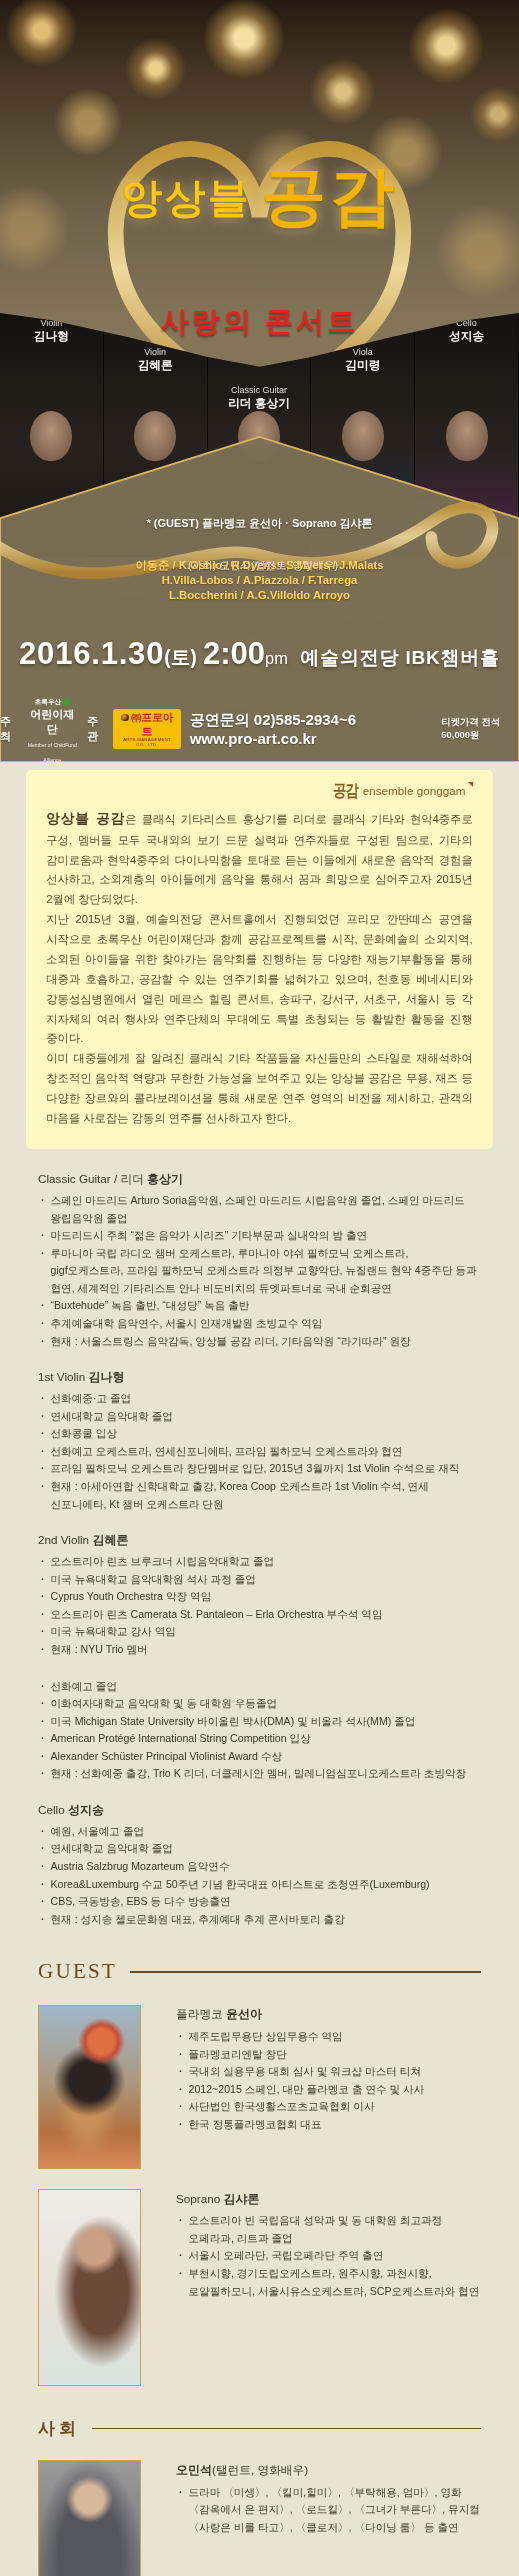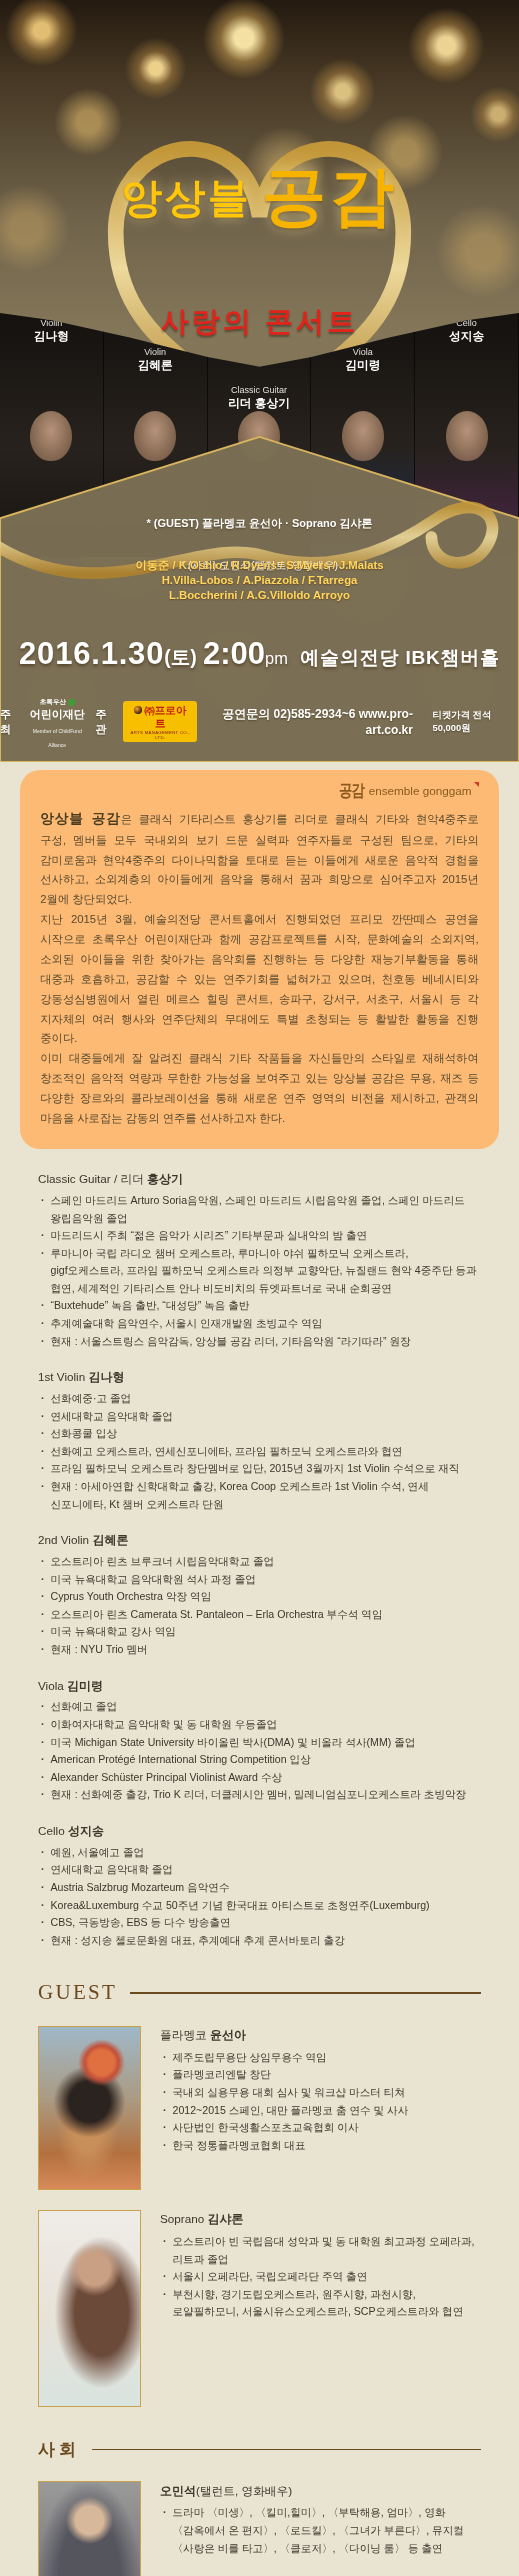--- a/index.html
+++ b/index.html
@@ -62,44 +62,44 @@
   .f-label{font-size:11px;font-weight:bold;text-shadow:0 0.8px 1.6px rgba(50,30,0,.5);}
   .logo-childfund{text-align:center;line-height:1.15;}
   .lc-top{font-size:6.6px;font-weight:bold;}
   .leaf{display:inline-block;width:7px;height:7px;border-radius:50% 0 50% 50%;background:#3f9c35;vertical-align:middle;margin-left:1.6px;}
   .lc-main{font-size:11px;font-weight:800;}
   .lc-sub{font-size:5.1px;opacity:.9;}
   .logo-proart{background:#f6bf00;border-radius:3.1px;padding:2.3px 6.3px 1.6px;text-align:center;line-height:1.1;}
   .lp-ico{display:inline-block;width:7.8px;height:7.8px;border-radius:50%;background:radial-gradient(circle at 35% 35%,#ff9d2e,#3a2410 70%);vertical-align:middle;margin-right:2.3px;}
   .lp-main{color:#c01f16;font-weight:800;font-size:10.6px;}
   .lp-sub{display:block;color:#7a1a10;font-size:4.3px;letter-spacing:0.3px;}
-  .f-inquiry{font-size:12px;font-weight:bold;text-shadow:0 0.8px 1.6px rgba(50,30,0,.5);text-align:right;}
+  .f-inquiry{font-size:15px;font-weight:bold;text-shadow:0 0.8px 1.6px rgba(50,30,0,.5);}
   .f-ticket{font-size:9.4px;font-weight:bold;text-shadow:0 0.8px 1.6px rgba(50,30,0,.5);margin-left:11px;}
   
   .about{background:#e9e3d2;padding:7.8px 0 31px;}
-  .intro-box{margin:0 20px;background:#fdba74;border-radius:20px;padding:12.5px 20.3px 20.3px;}
+  .intro-box{margin:0 26px;background:#fef9c3;border-radius:5px;padding:12.5px 20.3px 20.3px;}
   .logo-row{text-align:right;color:#8a5a1e;margin-bottom:6.3px;}
   .logo-mark{display:inline-block;font-weight:800;font-size:13.3px;letter-spacing:-0.8px;transform:scaleY(1.25);margin-right:4.7px;}
   .logo-text{font-size:11.7px;}
   .logo-flag{display:inline-block;width:0;height:0;border-left:5.5px solid transparent;border-top:5.5px solid #d2372a;margin-left:2.3px;vertical-align:top;}
   .intro-p{color:#56492f;font-size:11.3px;line-height:1.76;text-align:justify;word-break:keep-all;margin:0;}
   .intro-lead{font-weight:800;font-size:13.7px;color:#4a3c20;letter-spacing:0.8px;}
   .bios{margin:22px 38px 0;color:#3c362b;}
   .bio{margin-top:19px;}
   .bio-h{margin:0 0 3.9px;font-size:11.7px;}
   .bio-role{font-weight:normal;}
   .bio-name{font-weight:800;font-size:12px;}
   .bio-line{font-size:10.6px;line-height:1.66;position:relative;padding-left:12.5px;word-break:keep-all;}
   .bio-line::before{content:"·";position:absolute;left:3.1px;font-weight:bold;}
   .sec-head{display:flex;align-items:center;margin:31px 38px 0;gap:12.5px;}
   .sec-head .txt{font-family:"Liberation Serif",serif;font-size:21px;letter-spacing:2.3px;color:#6b4a1f;}
   .sec-head.korean .txt{font-family:"Liberation Sans",sans-serif;font-weight:800;font-size:17px;letter-spacing:3.9px;}
   .sec-head .rule{flex:1;height:1.6px;background:#6b4a1f;}
   .profiles{margin:4.7px 38px 0;}
-  .profile{display:flex;gap:19px;margin-top:20.3px;}
+  .profile{display:flex;gap:35px;margin-top:20.3px;}
   .pphoto{width:103px;flex:none;border:1.6px solid #caa24a;box-sizing:border-box;}
   .ph-flamenco{height:164px;background:
      radial-gradient(circle at 62% 22%, #e0703f 0 12.5px, #c2503a 17px, transparent 23.5px),
      radial-gradient(circle at 50% 46%, #2b2320 0 20.3px, transparent 36px),
      radial-gradient(ellipse at 48% 60%, #c98f5a 0 14px, transparent 31px),
      linear-gradient(180deg,#9fb8c8 0%,#ab9a82 45%,#b3713f 78%,#d8895a 100%);}
   .ph-soprano{height:197px;background:
      radial-gradient(circle at 55% 30%, #caa084 0 15.6px, transparent 26.6px),
      radial-gradient(ellipse at 62% 52%, #6b4a3a 0 26.6px, transparent 47px),
      linear-gradient(180deg,#efece7 0%,#e8e2d8 55%,#d9e4e0 100%);}
@@ -235,21 +235,20 @@
         <div class="bio">
           <h3 class="bio-h"><span class="bio-role">2nd Violin </span><b class="bio-name">김혜론</b></h3>
           <div class="bio-line">오스트리아 린츠 브루크너 시립음악대학교 졸업</div>
           <div class="bio-line">미국  뉴욕대학교 음악대학원 석사 과정 졸업</div>
           <div class="bio-line">Cyprus Youth Orchestra 악장 역임</div>
           <div class="bio-line">오스트리아 린츠 Camerata St. Pantaleon – Erla Orchestra 부수석 역임</div>
           <div class="bio-line">미국 뉴욕대학교 강사 역임</div>
           <div class="bio-line">현재 : NYU Trio 멤버</div>
         </div>
         <div class="bio">
-          <h3 class="bio-h"><span class="bio-role">Viola </span><b class="bio-name">김미령</b></h3>
           <div class="bio-line">선화예고 졸업</div>
           <div class="bio-line">이화여자대학교 음악대학 및 동 대학원 우등졸업</div>
           <div class="bio-line">미국 Michigan State University 바이올린 박사(DMA) 및 비올라 석사(MM) 졸업</div>
           <div class="bio-line">American Protégé International String Competition 입상</div>
           <div class="bio-line">Alexander Schüster Principal Violinist Award 수상</div>
           <div class="bio-line">현재 : 선화예중 출강, Trio K 리더, 더클레시안 멤버, 밀레니엄심포니오케스트라 초빙악장</div>
         </div>
         <div class="bio">
           <h3 class="bio-h"><span class="bio-role">Cello </span><b class="bio-name">성지송</b></h3>
           <div class="bio-line">예원, 서울예고 졸업</div>

